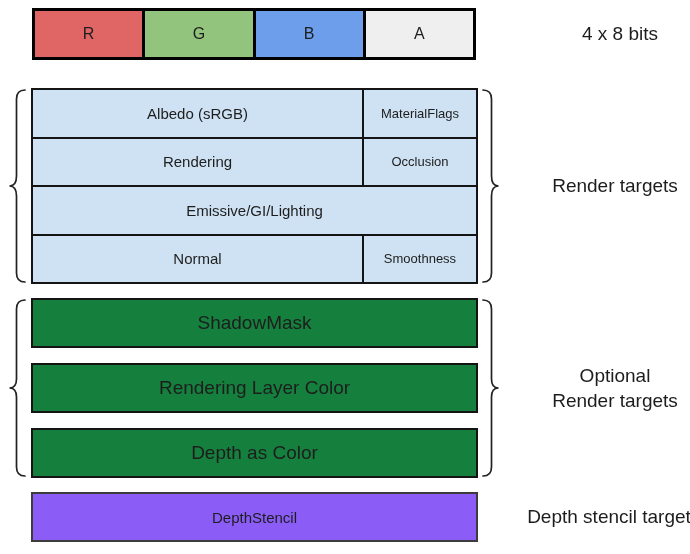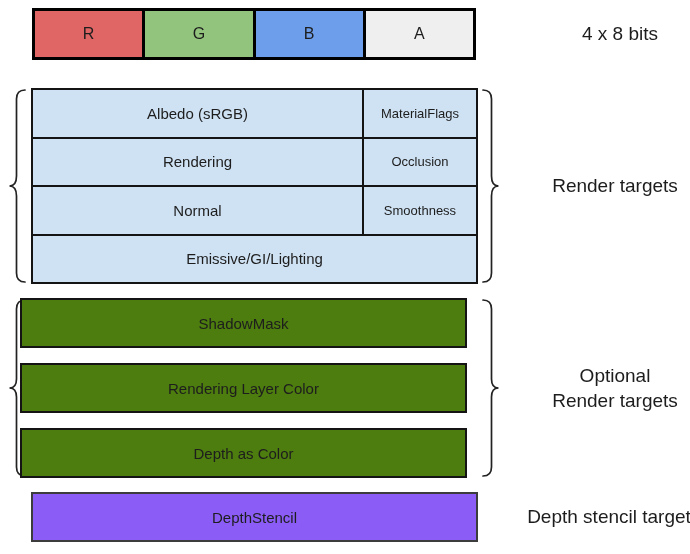--- a/index.html
+++ b/index.html
@@ -59,27 +59,27 @@
   }
   .rt-sub {
     width: 112px;
     border-left: 2px solid #141414;
     display: flex; align-items: center; justify-content: center;
     font-size: 13px;
   }
 
   
   .opt-box {
-    position: absolute; left: 20px;
+    position: absolute; left: 31px;
     width: 447px; height: 50px;
-    background: #4d7c0f;
+    background: #15803d;
     border: 2px solid #141414;
     box-sizing: border-box;
     display: flex; align-items: center; justify-content: center;
-    font-size: 15px;
+    font-size: 19px;
   }
   .opt-box-1 { top: 298px; }
   .opt-box-2 { top: 363px; }
   .opt-box-3 { top: 428px; }
 
   
   .ds-box {
     position: absolute; left: 31px; top: 492px;
     width: 447px; height: 50px;
     background: #8b5cf6;
@@ -116,25 +116,25 @@
   <div class="rt-table">
     <div class="rt-row">
       <div class="rt-main">Albedo (sRGB)</div>
       <div class="rt-sub">MaterialFlags</div>
     </div>
     <div class="rt-row">
       <div class="rt-main">Rendering</div>
       <div class="rt-sub">Occlusion</div>
     </div>
     <div class="rt-row">
+      <div class="rt-main">Emissive/GI/Lighting</div>
+    </div>
+    <div class="rt-row">
       <div class="rt-main">Normal</div>
       <div class="rt-sub">Smoothness</div>
-    </div>
-    <div class="rt-row">
-      <div class="rt-main">Emissive/GI/Lighting</div>
     </div>
   </div>
   <svg class="brace brace-rt-right" width="20" height="196" viewBox="0 0 20 196">
     <path d="M 3 2 Q 11.5 2 11.5 11 L 11.5 88 Q 11.5 98 18.5 98 Q 11.5 98 11.5 108 L 11.5 185 Q 11.5 194 3 194"></path>
   </svg>
   <div class="caption caption-rt">Render targets</div>
 
   <svg class="brace brace-opt-left" width="20" height="180" viewBox="0 0 20 180">
     <path d="M 17 2 Q 8.5 2 8.5 11 L 8.5 81 Q 8.5 90 1.5 90 Q 8.5 90 8.5 99 L 8.5 169 Q 8.5 178 17 178"></path>
   </svg>

